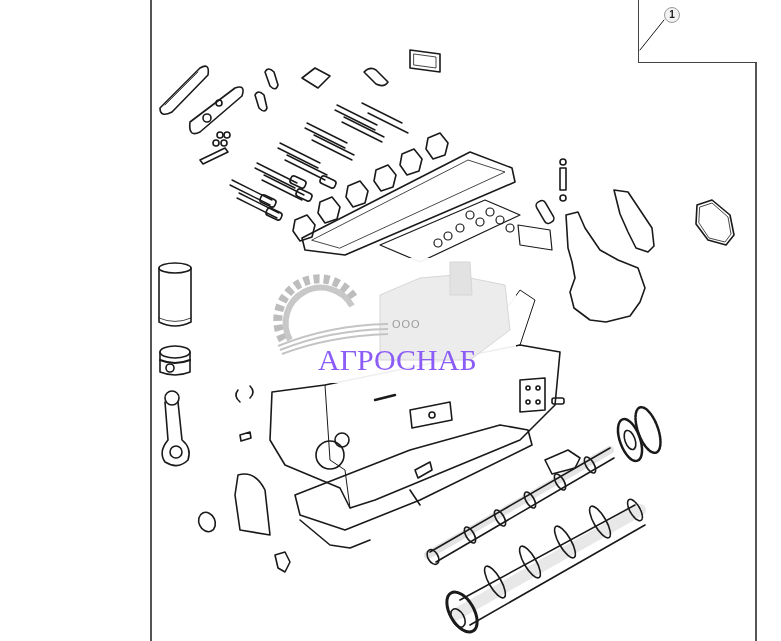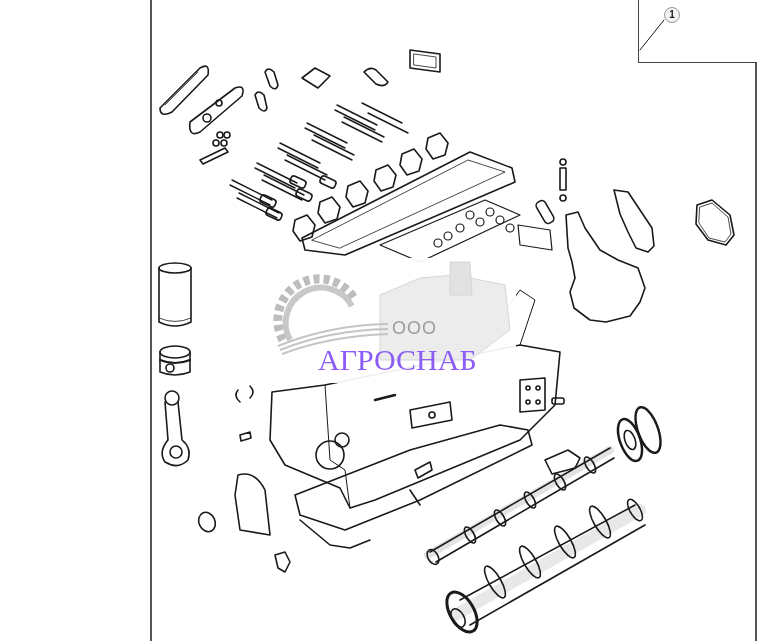--- a/index.html
+++ b/index.html
@@ -8,21 +8,21 @@
   .frame-left { position: absolute; left: 150px; top: 0; width: 2px; height: 641px; background: #555; }
   .frame-right { position: absolute; left: 755px; top: 62px; width: 2px; height: 579px; background: #555; }
   .callout-box-left { position: absolute; left: 638px; top: 0; width: 1px; height: 62px; background: #444; }
   .callout-box-bottom { position: absolute; left: 638px; top: 62px; width: 119px; height: 1px; background: #444; }
   .callout-num { position: absolute; left: 664px; top: 7px; width: 14px; height: 14px;
                  border: 1px solid #999; border-radius: 50%; background: #f2f2f2;
                  font-size: 10px; font-weight: bold; line-height: 14px; text-align: center; color: #222; }
   svg.art { position: absolute; left: 0; top: 0; }
   .wm-box { position: absolute; left: 248px; top: 258px; width: 268px; height: 125px;
             background: rgba(255,255,255,0.93); }
-  .wm-ooo { position: absolute; left: 392px; top: 318px; font-size: 18px; color: #9c9c9c;
+  .wm-ooo { position: absolute; left: 392px; top: 318px; font-size: 11px; color: #9c9c9c;
             font-family: "Liberation Sans", sans-serif; letter-spacing: 1px; }
   .wm-name { position: absolute; left: 318px; top: 343px; font-size: 30px; color: #8b5cf6;
              font-family: "Liberation Serif", serif; letter-spacing: 0px; }
 </style>
 </head>
 <body>
 
 <div class="frame-left"></div>
 <div class="frame-right"></div>
 <div class="callout-box-left"></div>

